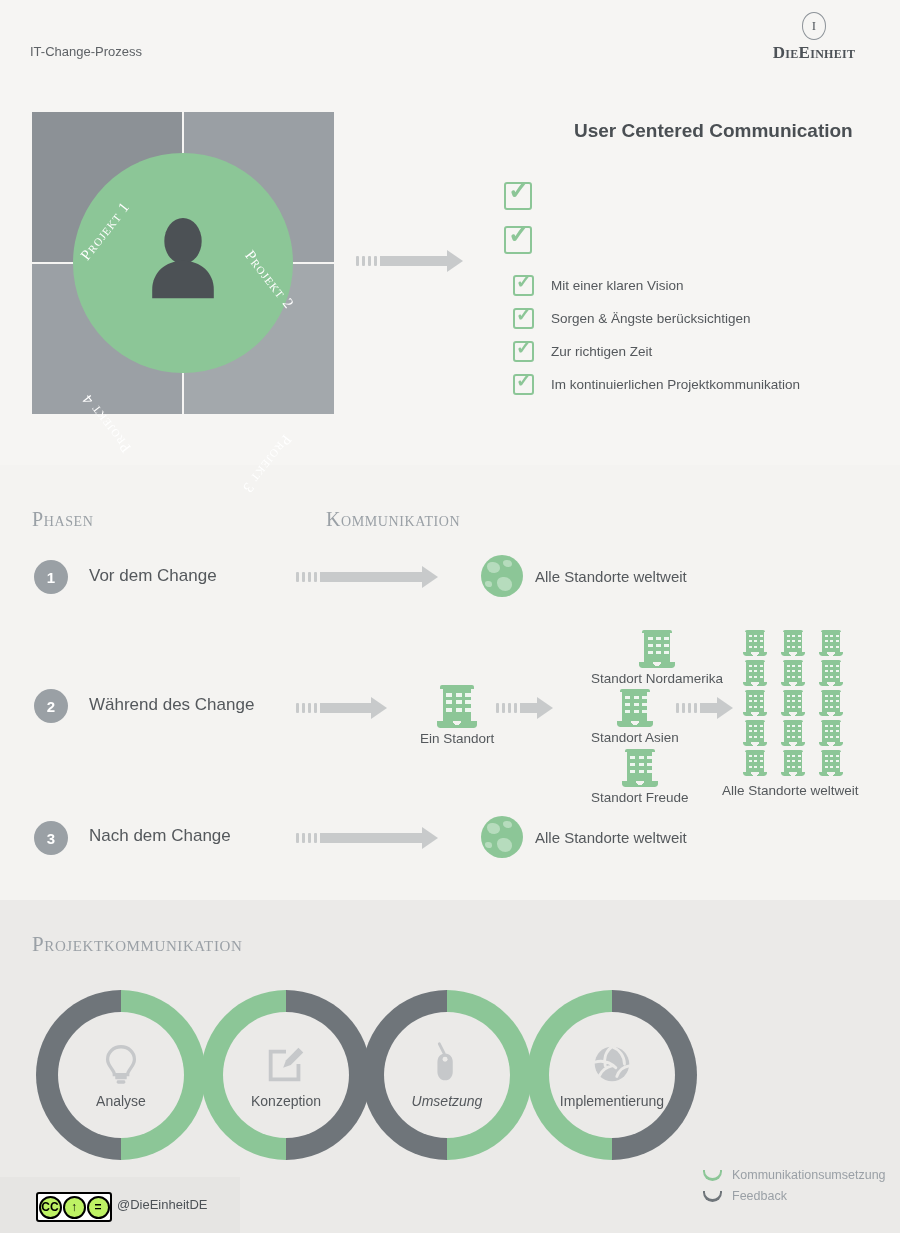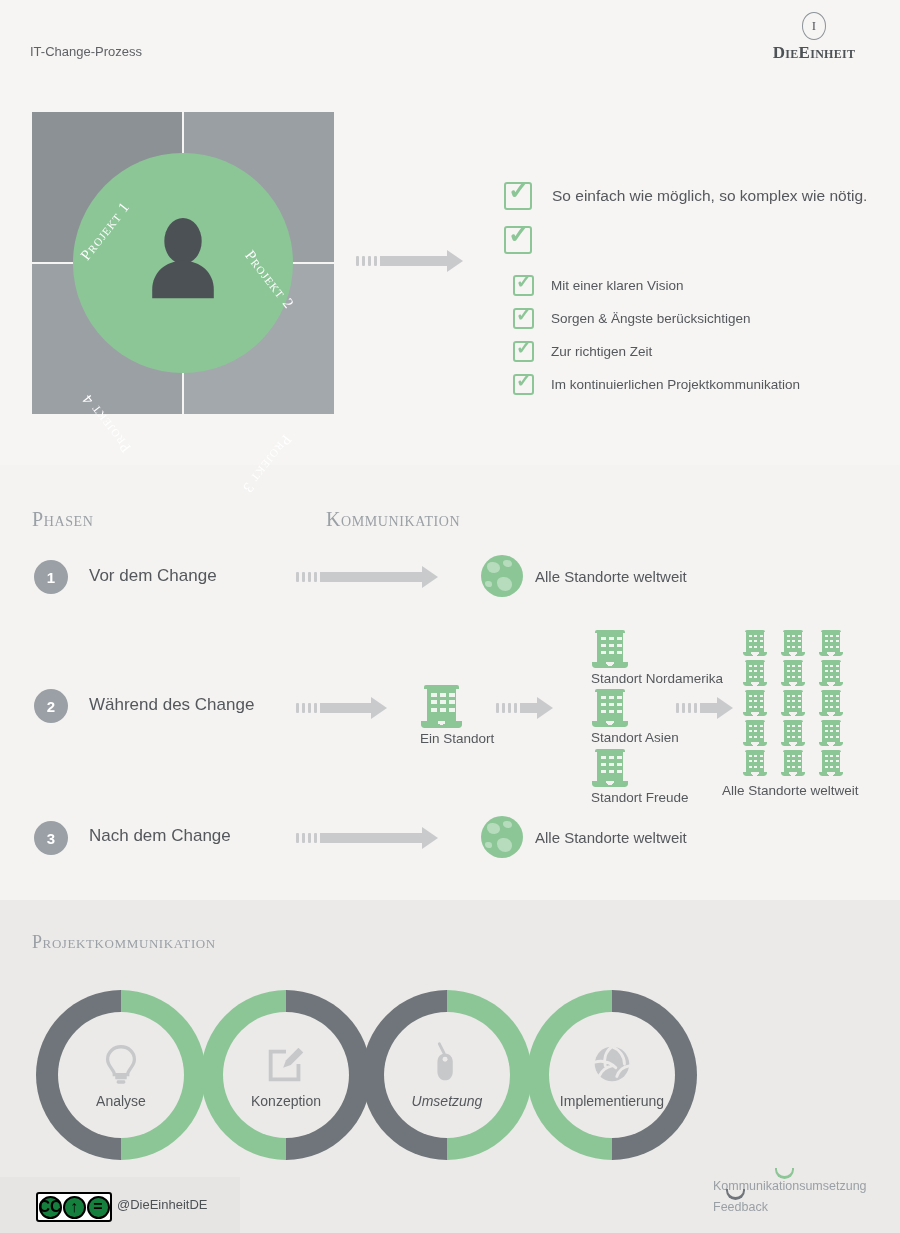--- a/index.html
+++ b/index.html
@@ -87,21 +87,21 @@
   
   .sec-head{position:absolute;font-family:"Liberation Serif",serif;font-size:20px;color:#9aa0a6;
     font-variant:small-caps;letter-spacing:.6px;white-space:nowrap;}
   .phase-num{position:absolute;width:34px;height:34px;border-radius:50%;background:#9aa0a5;
     color:#fff;font-size:15px;font-weight:bold;display:flex;align-items:center;justify-content:center;}
   .phase-label{position:absolute;font-size:17px;color:#54585c;white-space:nowrap;}
 
   .globe{position:relative;width:42px;height:42px;border-radius:50%;background:#8cc697;overflow:hidden;}
   .globe i{position:absolute;background:#b6dcbd;border-radius:40% 55% 45% 60%;display:block;}
 
-  .node{position:absolute;display:flex;flex-direction:column;}
+  .node{position:absolute;display:flex;flex-direction:column;align-items:center;}
   .node .cap{margin-top:3px;font-size:13.5px;color:#54585c;white-space:nowrap;}
   .node.inline{flex-direction:row;align-items:center;}
   .node.inline .cap{margin-top:0;margin-left:12px;font-size:15px;}
 
   
   .bld{position:relative;}
   .bld .roof{position:absolute;left:10%;top:0;width:80%;height:9%;background:#8cc697;border-radius:2px 2px 0 0;}
   .bld .body{position:absolute;left:17%;top:9%;width:66%;height:75%;background:#8cc697;}
   .bld .foot{position:absolute;left:3%;bottom:0;width:94%;height:16%;background:#8cc697;
     border-radius:0 0 3px 3px;
@@ -115,26 +115,26 @@
   
   .ring{position:absolute;width:170px;height:170px;border-radius:50%;}
   .ring .inner{position:absolute;left:22px;top:22px;width:126px;height:126px;border-radius:50%;
     background:#ebeae8;display:flex;flex-direction:column;align-items:center;justify-content:center;}
   .ring .cap{margin-top:6px;font-size:14px;color:#54585c;white-space:nowrap;}
   .ic{width:46px;height:46px;position:relative;}
 
   
   #cc-badge{position:absolute;left:36px;top:1192px;width:72px;height:26px;background:#fff;
     border:2px solid #000;border-radius:3px;display:flex;align-items:center;justify-content:space-around;}
-  #cc-badge .cc{width:19px;height:19px;border-radius:50%;border:2px solid #000;background:#15803d;
-    font-size:16px;font-weight:bold;color:#000;display:flex;align-items:center;justify-content:center;
+  #cc-badge .cc{width:19px;height:19px;border-radius:50%;border:2px solid #000;background:#bef264;
+    font-size:12px;font-weight:bold;color:#000;display:flex;align-items:center;justify-content:center;
     font-family:"Liberation Sans",sans-serif;}
   #cc-handle{position:absolute;left:117px;top:1197px;font-size:13px;color:#4d5257;white-space:nowrap;}
 
-  .legend-row{position:absolute;display:flex;align-items:center;flex-direction:column;}
+  .legend-row{position:absolute;display:flex;align-items:center;}
   .legend-row .sw{width:15px;height:8px;border-bottom-left-radius:14px;border-bottom-right-radius:14px;
     border-bottom:3px solid #8cc697;border-left:2px solid #8cc697;border-right:2px solid #8cc697;}
   .legend-row .sw.gray{border-bottom-color:#6f757a;border-left-color:#6f757a;border-right-color:#6f757a;}
   .legend-row .lt{margin-left:10px;font-size:12.5px;color:#9aa0a6;white-space:nowrap;}
 </style>
 </head>
 <body>
 
 <div class="band" id="band-top"></div>
 <div class="band" id="band-phases"></div>
@@ -195,27 +195,27 @@
     </span>
     <span class="person" style="left:55px;">
       <span class="h" style="width:14px;height:14px;background:#3fb7e8;"></span>
       <span class="b" style="width:21px;height:14px;background:#3fb7e8;"></span>
     </span>
     <span class="person" style="left:70px;">
       <span class="h" style="width:14px;height:14px;background:#f291c0;"></span>
       <span class="b" style="width:21px;height:14px;background:#f291c0;"></span>
     </span>
   </div>
+  <div id="ucc-title">User Centered Communication</div>
 </div>
 
 <div class="check-row big" style="left:504px;top:182px;">
   <span class="chk">
       <span class="tick">✓</span>
     </span>
-  <span class="txt">So einfach wie möglich, so komplex wie nötig.</span>
 </div>
 <div class="check-row big" style="left:504px;top:226px;">
   <span class="chk">
       <span class="tick">✓</span>
     </span>
 </div>
 
 <div class="check-row sml" style="left:513px;top:275px;">
   <span class="chk">
       <span class="tick">✓</span>
@@ -621,21 +621,21 @@
 <div class="node inline" style="left:481px;top:816px;">
   <span class="globe">
     <i style="left:6px;top:7px;width:13px;height:11px;"></i>
     <i style="left:22px;top:5px;width:9px;height:7px;"></i>
     <i style="left:16px;top:22px;width:15px;height:14px;"></i>
     <i style="left:4px;top:26px;width:7px;height:6px;"></i>
   </span>
   <span class="cap">Alle Standorte weltweit</span>
 </div>
 
-<div class="sec-head" style="left:32px;top:932px;font-size:18px;">Projektkommunikation</div>
+<div class="sec-head" style="left:32px;top:932px;font-size:21px;">Projektkommunikation</div>
 
 <div class="ring" style="left:36px;top:990px;background:conic-gradient(#8cc697 0deg 180deg,#6f757a 180deg 360deg);">
   <div class="inner">
     <span class="ic">
       <svg viewBox="0 0 48 48" width="46" height="46">
         <path d="M24 6c-8 0-14 6-14 13 0 5 3 8 5 11 1.5 2 2 3 2 5h14c0-2 .5-3 2-5 2-3 5-6 5-11 0-7-6-13-14-13z" fill="none" stroke="#c6c8ca" stroke-width="3.4"></path>
         <rect x="18" y="36" width="12" height="4" rx="1" fill="#c6c8ca"></rect>
         <rect x="19.5" y="41" width="9" height="3.5" rx="1.5" fill="#c6c8ca"></rect>
       </svg>
     </span>

